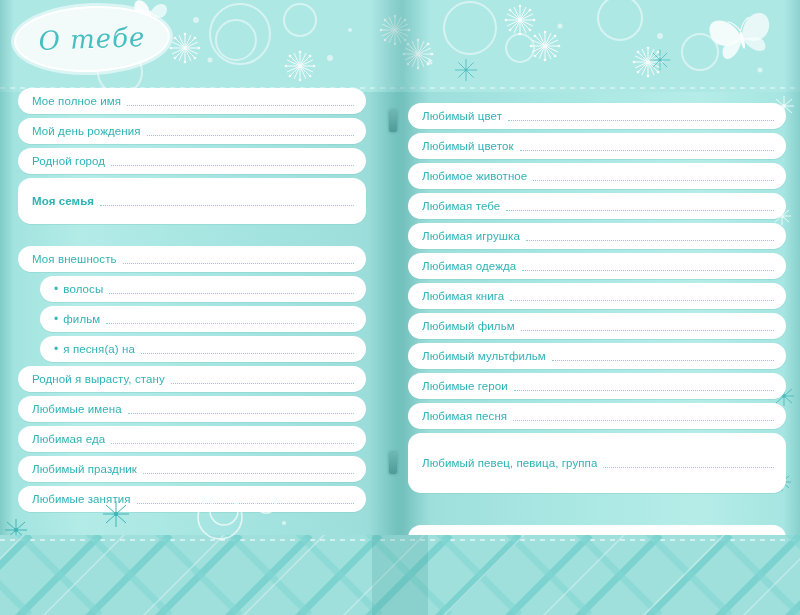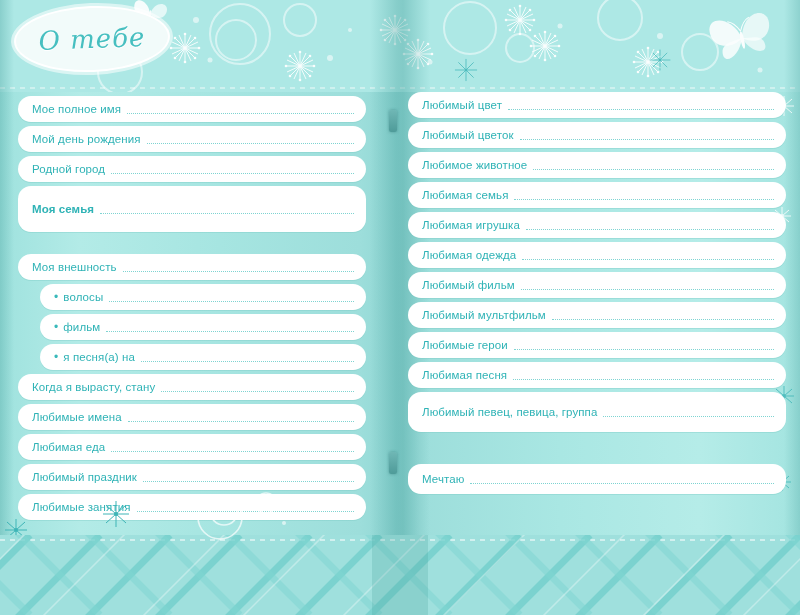--- a/index.html
+++ b/index.html
@@ -88,21 +88,21 @@
     color: #47bfc0;
     letter-spacing: 1px;
     text-shadow: 0 1px 0 #ffffff;
   }
 
   
   .col {
     position: absolute;
     top: 0;
   }
-  .col-left  { left: 18px;  width: 348px; margin-top: 8px; }
+  .col-left  { left: 18px;  width: 348px; }
   .col-right { left: 408px; width: 378px; }
 
   .field {
     position: relative;
     height: 26px;
     margin-bottom: 4px;
     background: #ffffff;
     border-radius: 13px;
     display: flex;
     align-items: center;
@@ -388,83 +388,87 @@
     </div>
     <div class="field sub">
       <span class="label">фильм</span>
       <span class="dots"></span>
     </div>
     <div class="field sub">
       <span class="label">я песня(а) на</span>
       <span class="dots"></span>
     </div>
     <div class="field">
-      <span class="label">Когда я вырасту, стану</span>
+      <span class="label">Родной я вырасту, стану</span>
       <span class="dots"></span>
     </div>
     <div class="field">
       <span class="label">Любимые имена</span>
       <span class="dots"></span>
     </div>
     <div class="field">
       <span class="label">Любимая еда</span>
       <span class="dots"></span>
     </div>
     <div class="field">
       <span class="label">Любимый праздник</span>
       <span class="dots"></span>
     </div>
     <div class="field">
       <span class="label">Любимые занятия</span>
       <span class="dots"></span>
     </div>
   </div>
 
-  <div class="col col-right" style="top:92px;">
+  <div class="col col-right" style="top:103px;">
     <div class="field">
       <span class="label">Любимый цвет</span>
       <span class="dots"></span>
     </div>
     <div class="field">
       <span class="label">Любимый цветок</span>
       <span class="dots"></span>
     </div>
     <div class="field">
       <span class="label">Любимое животное</span>
       <span class="dots"></span>
     </div>
     <div class="field">
-      <span class="label">Любимая семья</span>
+      <span class="label">Любимая тебе</span>
       <span class="dots"></span>
     </div>
     <div class="field">
       <span class="label">Любимая игрушка</span>
       <span class="dots"></span>
     </div>
     <div class="field">
       <span class="label">Любимая одежда</span>
       <span class="dots"></span>
     </div>
     <div class="field">
+      <span class="label">Любимая книга</span>
+      <span class="dots"></span>
+    </div>
+    <div class="field">
       <span class="label">Любимый фильм</span>
       <span class="dots"></span>
     </div>
     <div class="field">
       <span class="label">Любимый мультфильм</span>
       <span class="dots"></span>
     </div>
     <div class="field">
       <span class="label">Любимые герои</span>
       <span class="dots"></span>
     </div>
     <div class="field">
       <span class="label">Любимая песня</span>
       <span class="dots"></span>
     </div>
-    <div class="field" style="height:40px;">
+    <div class="field" style="height:60px;">
       <span class="label">Любимый певец, певица, группа</span>
       <span class="dots"></span>
     </div>
 
     <div class="spacer-lg"></div>
 
     <div class="field" style="height:30px;">
       <span class="label">Мечтаю</span>
       <span class="dots"></span>
     </div>

